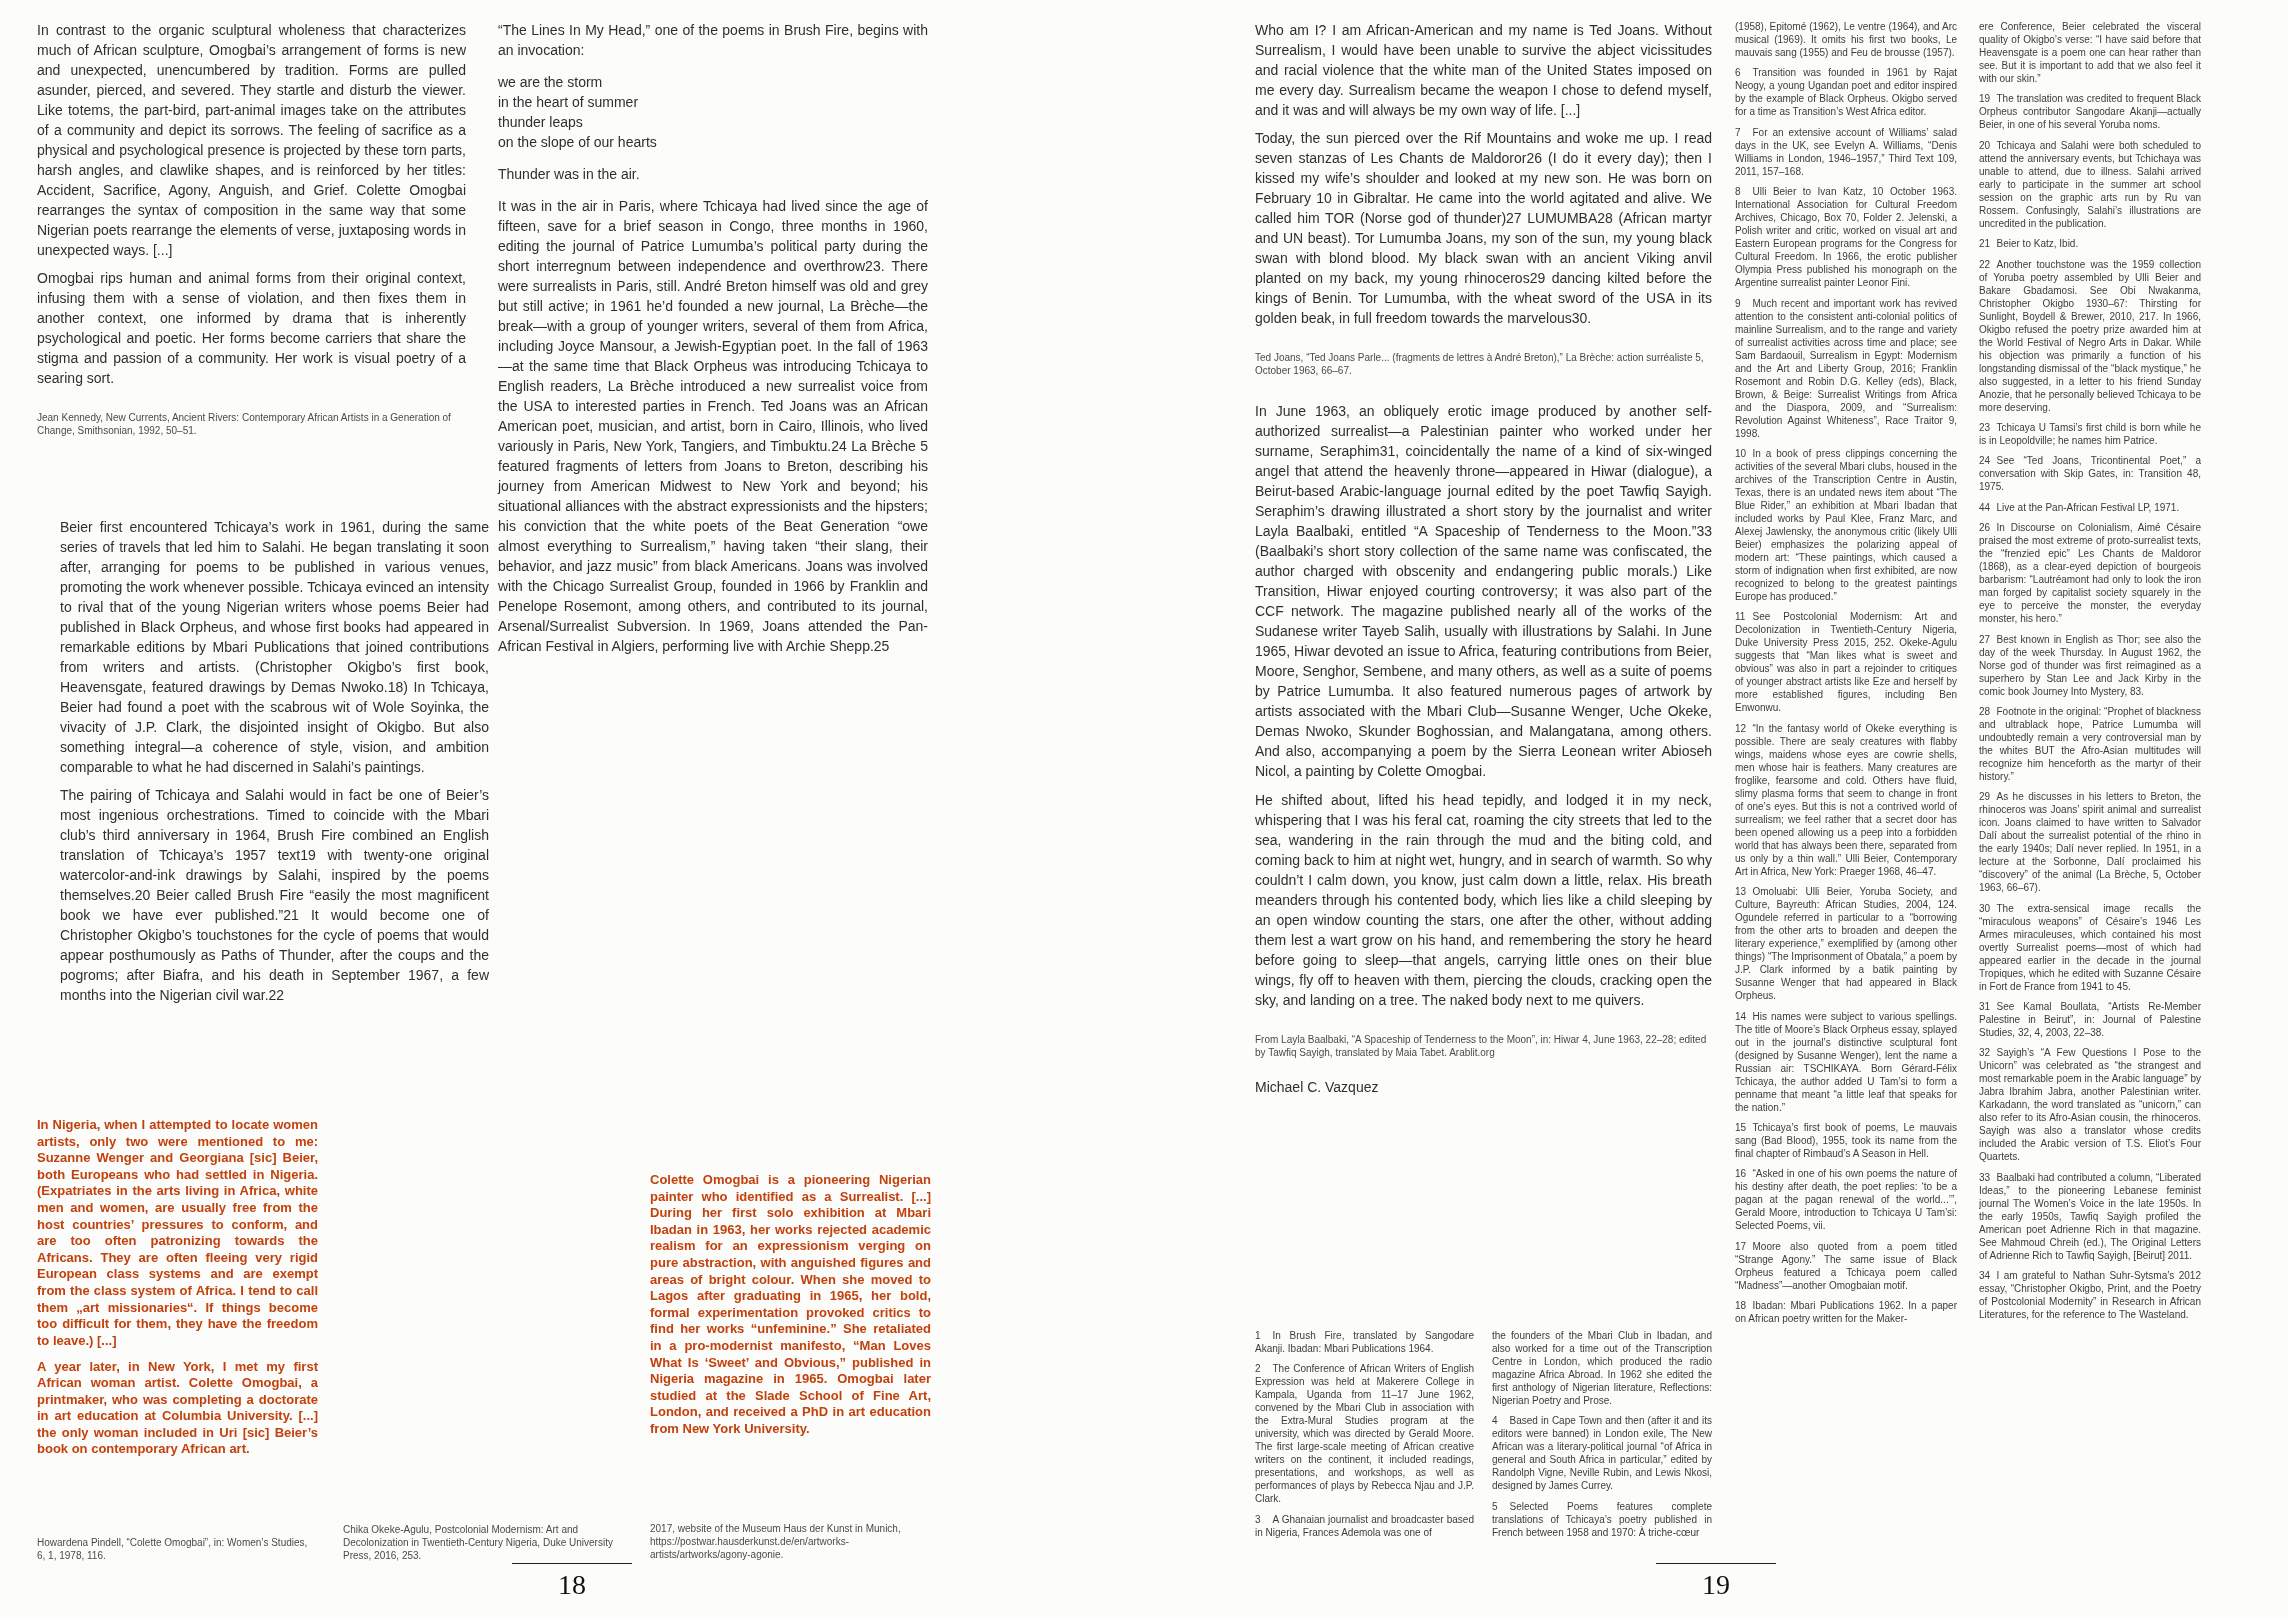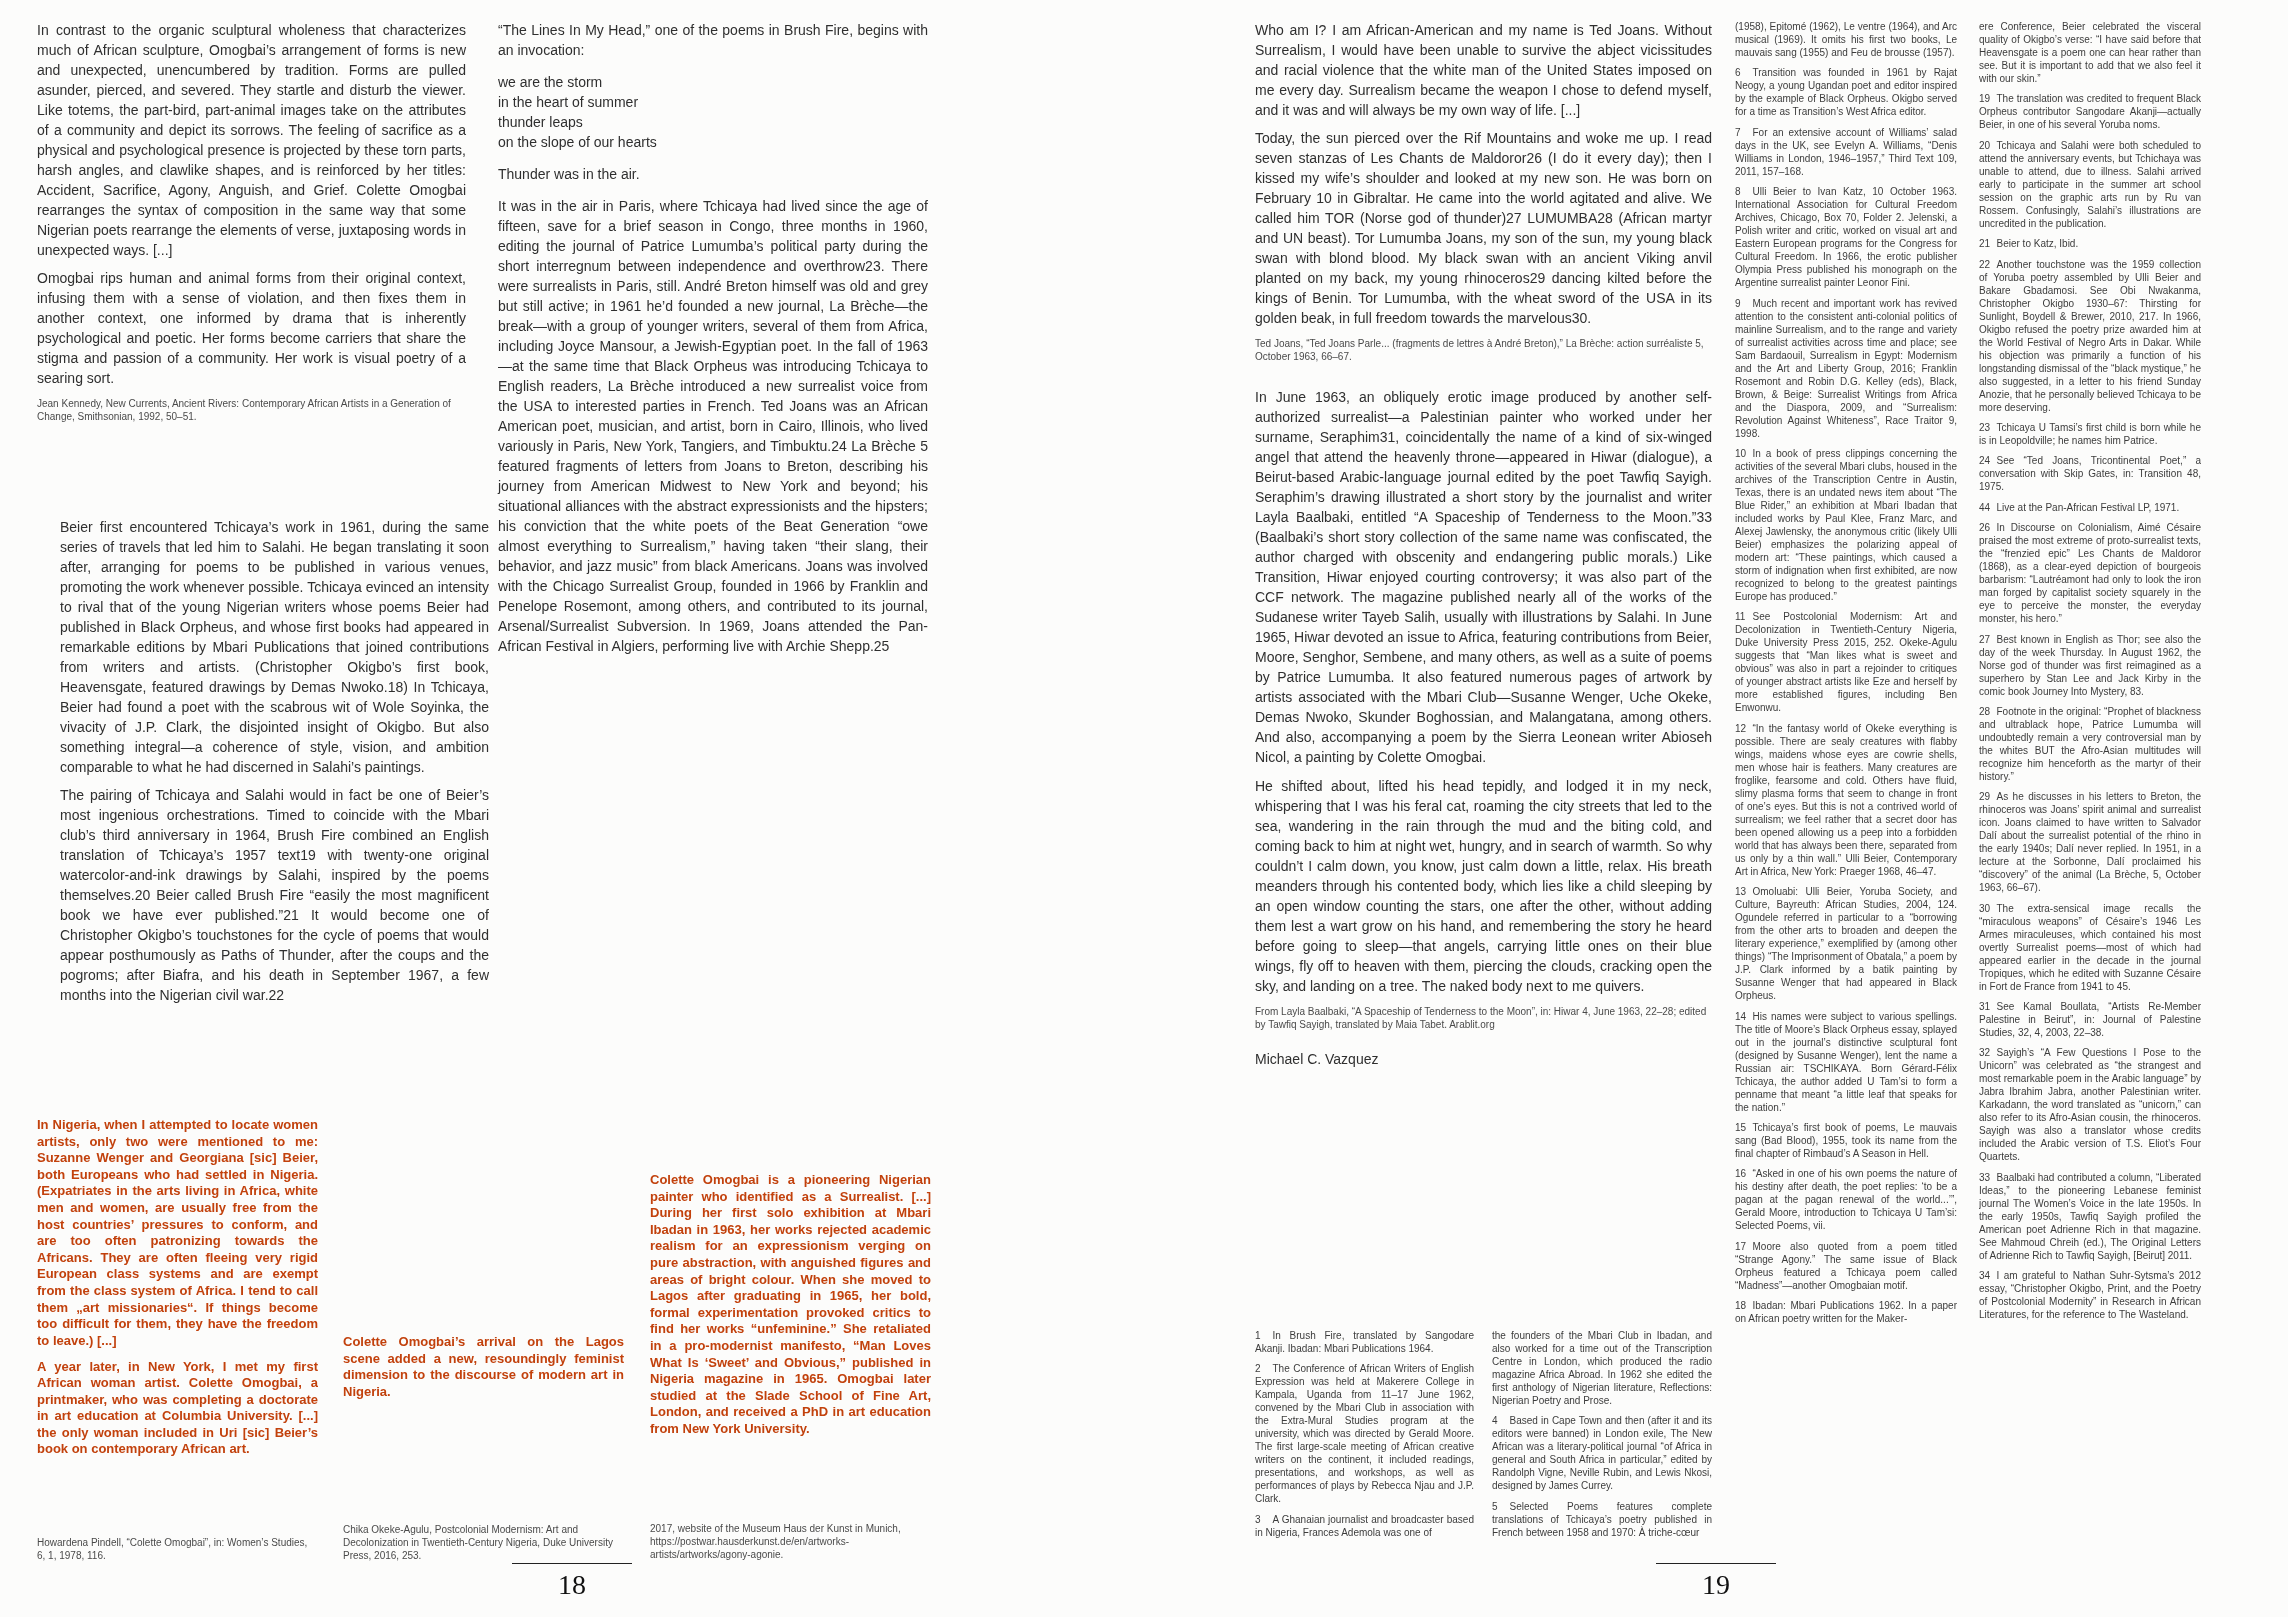--- a/index.html
+++ b/index.html
@@ -16,21 +16,21 @@
   .body-p {
     font-size:14px; line-height:20px; text-align:justify;
     margin-bottom:8.3px; hyphens:auto;
   }
   .poem { margin:12px 0 12px 0; }
   .poem-line { font-size:14px; line-height:20px; }
   .interlude { margin:12px 0 12px 0; }
 
   .cite {
     font-size:10px; line-height:13px; color:#4a4a4a;
-    margin-top:9px; text-align:left;
+    margin-top:23px; text-align:left;
   }
 
   .quote { display:flex; flex-direction:column; overflow:hidden; }
   .quote .body-p {
     font-weight:bold; color:#c2410c;
     font-size:13px; line-height:16.6px; margin-bottom:9.2px;
   }
   .quote .cite { margin-top:auto; }
 
   .fncol { overflow:hidden; }
@@ -95,21 +95,20 @@
 
       <p class="body-p">In Nigeria, when I attempted to locate women artists, only two were mentioned to me: Suzanne Wenger and Georgiana [sic] Beier, both Europeans who had settled in Nigeria. (Expatriates in the arts living in Africa, white men and women, are usually free from the host countries’ pressures to conform, and are too often patronizing towards the Africans. They are often fleeing very rigid European class systems and are exempt from the class system of Africa. I tend to call them „art missionaries“. If things become too difficult for them, they have the freedom to leave.) [...]</p>
           <p class="body-p">A year later, in New York, I met my first African woman artist. Colette Omogbai, a printmaker, who was completing a doctorate in art education at Columbia University. [...] the only woman included in Uri [sic] Beier’s book on contemporary African art.</p>
         </div>
       <p class="cite">Howardena Pindell, “Colette Omogbai”, in: Women’s Studies, 6, 1, 1978, 116.</p>
     </div>
 
     <div class="block quote" style="left:343px; top:1334px; width:281px; height:228px;">
       <div>
 
-      <p class="body-p">Colette Omogbai’s arrival on the Lagos scene added a new, resoundingly feminist dimension to the discourse of modern art in Nigeria.</p>
         </div>
       <p class="cite">Chika Okeke-Agulu, Postcolonial Modernism: Art and Decolonization in Twentieth-Century Nigeria, Duke University Press, 2016, 253.</p>
     </div>
 
     <div class="block quote" style="left:650px; top:1172px; width:281px; height:389px;">
       <div>
 
       <p class="body-p">Colette Omogbai is a pioneering Nigerian painter who identified as a Surrealist. [...] During her first solo exhibition at Mbari Ibadan in 1963, her works rejected academic realism for an expressionism verging on pure abstraction, with anguished figures and areas of bright colour. When she moved to Lagos after graduating in 1965, her bold, formal experimentation provoked critics to find her works “unfeminine.” She retaliated in a pro-modernist manifesto, “Man Loves What Is ‘Sweet’ and Obvious,” published in Nigeria magazine in 1965. Omogbai later studied at the Slade School of Fine Art, London, and received a PhD in art education from New York University.</p>
         </div>
       <p class="cite">2017, website of the Museum Haus der Kunst in Munich, https://postwar.hausderkunst.de/en/artworks-artists/artworks/agony-agonie.</p>

